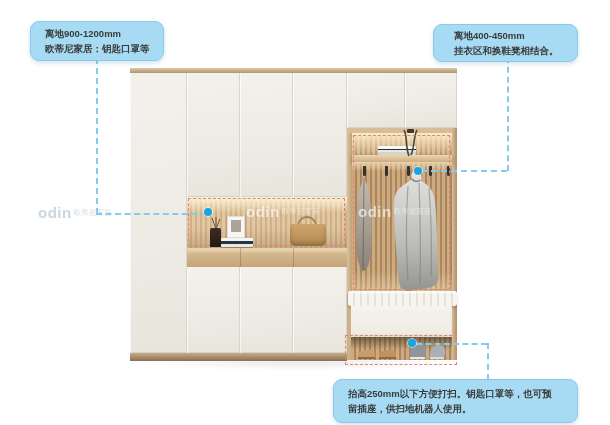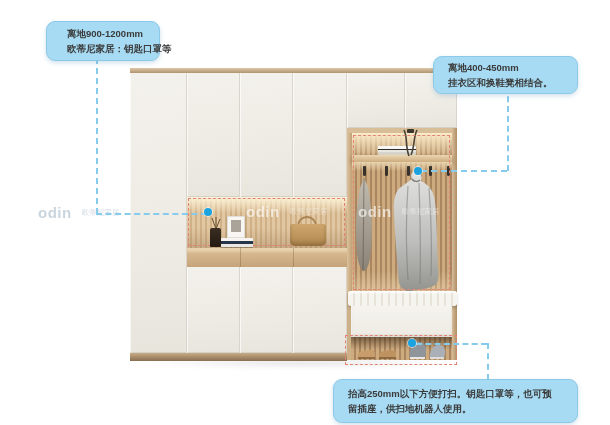--- a/index.html
+++ b/index.html
@@ -23,21 +23,21 @@
 
   
   .callout{background:var(--callout_bg,#a7dbf3);border:1px solid var(--callout_border,#8cc9e8);
            border-radius:9px;box-shadow:0 2px 5px rgba(90,150,190,.28);
            color:var(--callout_text,#3a3a3a);font-size:9.5px;font-weight:600;line-height:15px;}
   .callout .ln{display:block;white-space:nowrap;}
 
   
   .wm{display:flex;align-items:center;pointer-events:none;}
   .wm-brand{font-weight:bold;font-size:15px;letter-spacing:.5px;color:rgba(255,255,255,.62);}
-  .wm-suffix{font-size:7.5px;margin-left:10px;color:rgba(255,255,255,.5);}
+  .wm-suffix{font-size:7.5px;margin-left:2px;color:rgba(255,255,255,.5);}
   .wm-grey .wm-brand{color:rgba(150,172,190,.5);}
   .wm-grey .wm-suffix{color:rgba(150,172,190,.45);}
 
   
   .frame-inner{position:absolute;left:3px;top:3px;right:3px;bottom:5px;background:#a9a39a;}
   .hook{width:3px;height:10px;background:#36312b;border-radius:1px 1px 2px 2px;}
   .cushion{background:repeating-linear-gradient(90deg,#f6f4ef 0 5px,#e7e3d9 5px 7px);
            border-radius:3px;box-shadow:inset 0 2px 2px rgba(255,255,255,.8),0 2px 3px rgba(0,0,0,.18);}
 </style>
 </head>
@@ -178,25 +178,25 @@
   <div class="abs dot" style="left:204px;top:208px;"></div>
 
   <div class="abs lv" style="left:507px;top:57px;height:114px;"></div>
   <div class="abs lh" style="left:421px;top:170px;width:86px;"></div>
   <div class="abs dot" style="left:414px;top:167px;"></div>
 
   <div class="abs lh" style="left:416px;top:343px;width:71px;"></div>
   <div class="abs lv" style="left:487px;top:343px;height:37px;"></div>
   <div class="abs dot" style="left:408px;top:339px;"></div>
 
-  <div class="abs callout" style="left:30px;top:21px;width:114px;padding:4px 6px 4px 20px;margin-left:16px;">
+  <div class="abs callout" style="left:30px;top:21px;width:134px;padding:4px 6px 4px 14px;">
     <span class="ln">离地900-1200mm</span>
     <span class="ln">欧蒂尼家居：钥匙口罩等</span>
   </div>
-  <div class="abs callout" style="left:433px;top:24px;width:145px;padding:3px 6px 3px 14px;margin-top:32px;">
+  <div class="abs callout" style="left:433px;top:24px;width:145px;padding:3px 6px 3px 20px;">
     <span class="ln">离地400-450mm</span>
     <span class="ln">挂衣区和换鞋凳相结合。</span>
   </div>
   <div class="abs callout" style="left:333px;top:379px;width:245px;padding:6px 8px 6px 14px;">
     <span class="ln">抬高250mm以下方便打扫。钥匙口罩等，也可预</span>
     <span class="ln">留插座，供扫地机器人使用。</span>
   </div>
 
 </div>
 

